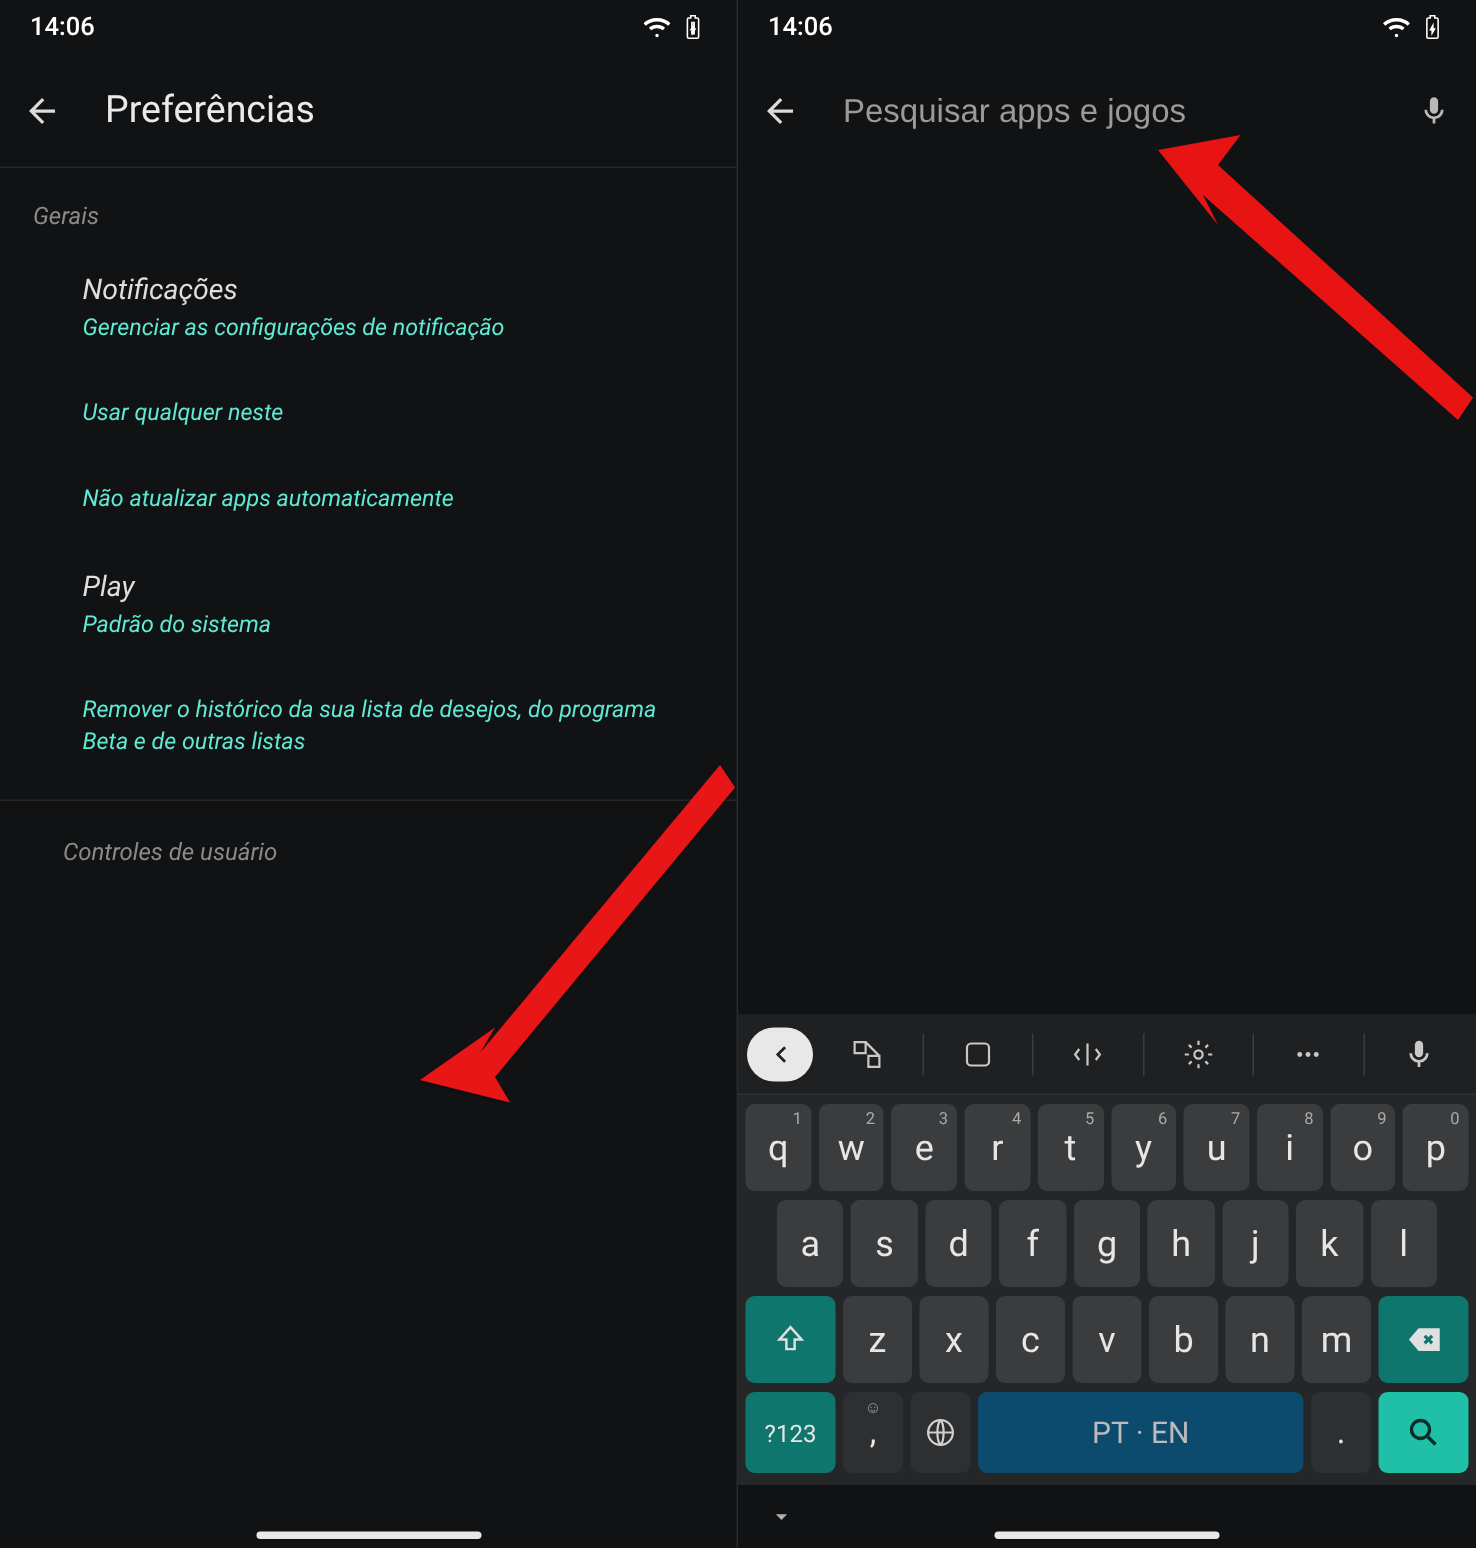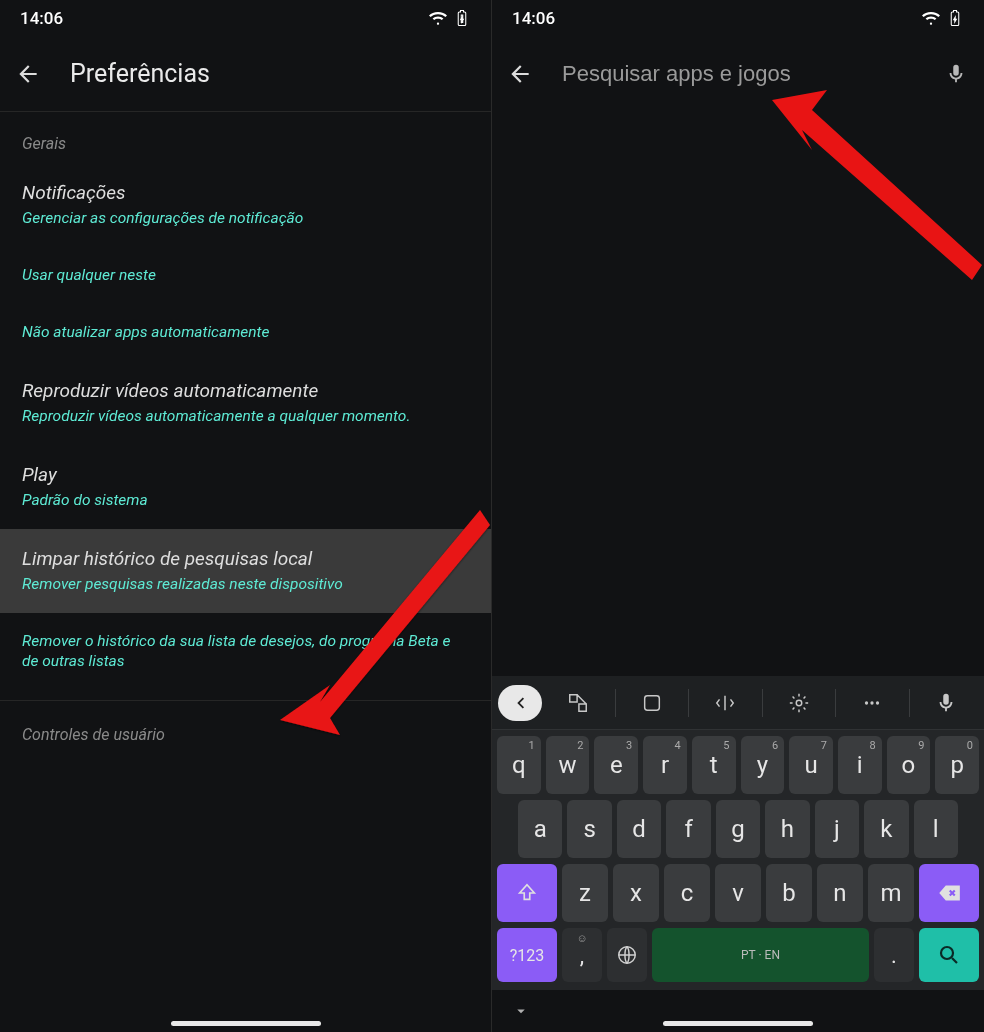--- a/index.html
+++ b/index.html
@@ -61,26 +61,27 @@
 
   
   .list { flex: 1; overflow: hidden; font-style: italic; }
   .section-header {
     color: #8a8a8a;
     font-size: 16px;
     padding: 22px 22px 10px 22px;
   }
   .item {
     padding: 18px 22px;
+    margin-left: 33px;
   }
   .item.highlight { background: #3a3a3a; }
   .item-title { color: #dedede; font-size: 19px; margin-bottom: 4px; }
   .item-sub { color: #5eead4; font-size: 15.5px; line-height: 1.35; }
   .divider-thick { height: 1px; background: #262626; margin-top: 10px; }
-  .section-header.second { padding-top: 24px; }
+  .section-header.second { padding-top: 24px; margin-left: 20px; }
 
   
   .arrow {
     position: absolute;
     pointer-events: none;
   }
   .arrow svg { display: block; }
 
   
   .empty-area { flex: 1; background: #111214; }
@@ -136,24 +137,24 @@
     position: relative;
   }
   .key .hint {
     position: absolute;
     top: 3px;
     right: 6px;
     font-size: 11px;
     color: #aaa;
   }
   .kb-row.mid { padding-left: 26px; padding-right: 26px; }
-  .key.fn { background: #8b5cf6; font-size: 18px; flex: 0 0 60px; }
+  .key.fn { background: #0f766e; font-size: 18px; flex: 0 0 60px; }
   .key.fn svg { width: 22px; height: 22px; fill: #e0e0e0; }
   .key.back svg { width: 26px; height: 26px; fill: #e0e0e0; }
-  .key.space { flex: 1; background: #14532d; font-size: 12px; color: #bbb; }
+  .key.space { flex: 1; background: #0c4a6e; font-size: 20px; color: #bbb; }
   .key.search { background: #1fbfa8; flex: 0 0 60px; }
   .key.search svg { width: 24px; height: 24px; fill: #0a2a26; }
   .kb-row.bot .key { height: 54px; }
   .key.sym { flex: 0 0 60px; font-size: 16px; }
   .key.comma, .key.dot { flex: 0 0 40px; background: #2d2f31; font-size: 22px; position:relative; }
   .key.comma .mini { position:absolute; top:4px; font-size:11px; color:#999; }
   .key.globe { flex: 0 0 40px; background: #2d2f31; }
   .key.globe svg { width: 22px; height: 22px; fill: #d0d0d0; }
 
   .nav-bar {
@@ -206,30 +207,22 @@
       <div class="item-title">Notificações</div>
       <div class="item-sub">Gerenciar as configurações de notificação</div>
     </div>
     <div class="item">
       <div class="item-sub">Usar qualquer neste</div>
     </div>
     <div class="item">
       <div class="item-sub">Não atualizar apps automaticamente</div>
     </div>
     <div class="item">
-      <div class="item-title">Reproduzir vídeos automaticamente</div>
-      <div class="item-sub">Reproduzir vídeos automaticamente a qualquer momento.</div>
-    </div>
-    <div class="item">
       <div class="item-title">Play</div>
       <div class="item-sub">Padrão do sistema</div>
-    </div>
-    <div class="item highlight">
-      <div class="item-title">Limpar histórico de pesquisas local</div>
-      <div class="item-sub">Remover pesquisas realizadas neste dispositivo</div>
     </div>
     <div class="item">
       <div class="item-sub">Remover o histórico da sua lista de desejos, do programa Beta e de outras listas</div>
     </div>
     <div class="divider-thick"></div>
     <div class="section-header second">Controles de usuário</div>
   </div>
 
   <div class="nav-handle"></div>
 

